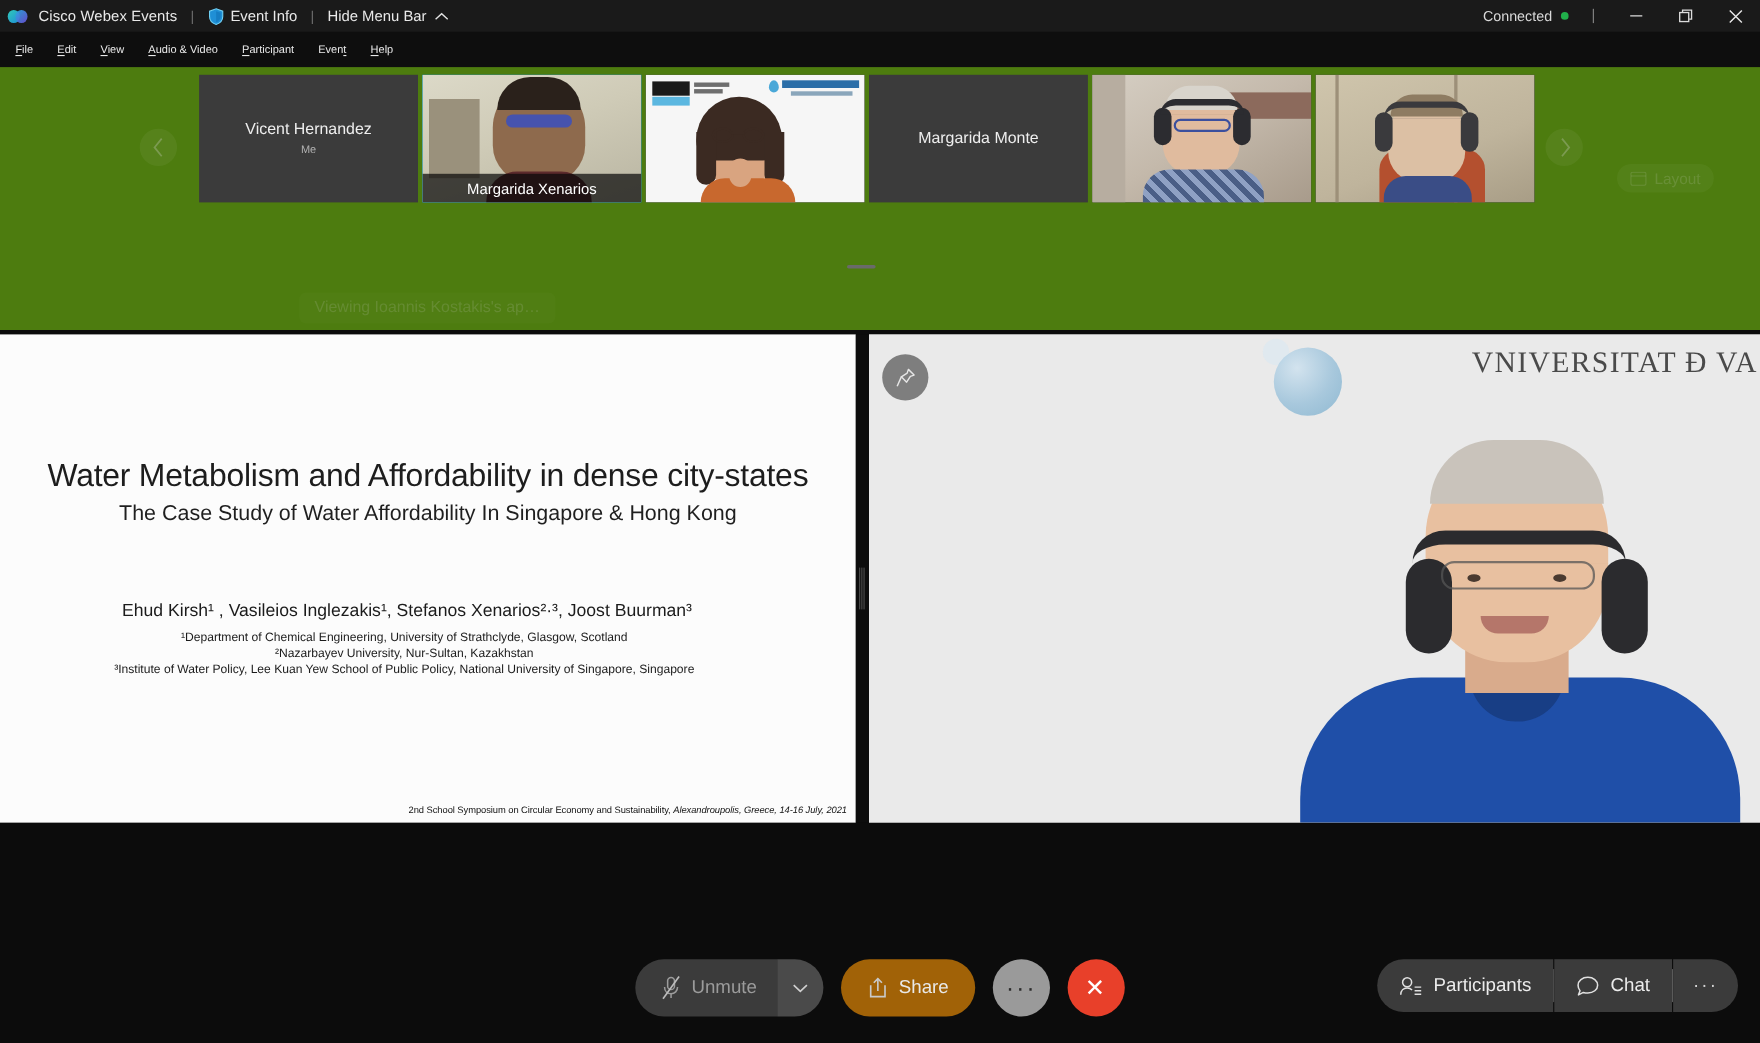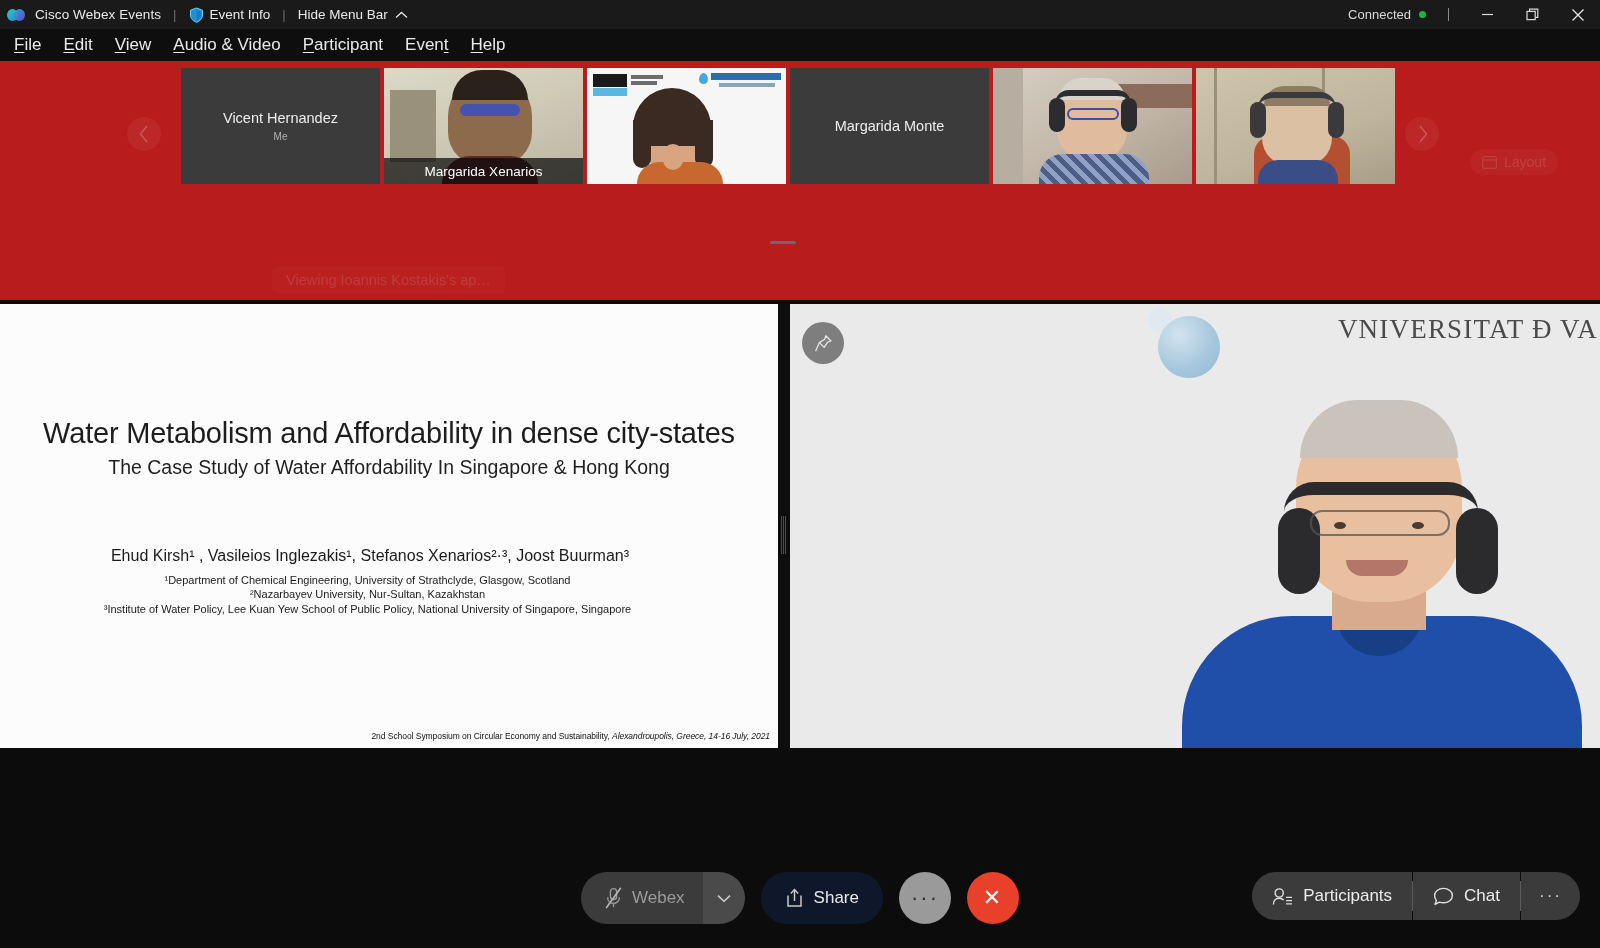--- a/index.html
+++ b/index.html
@@ -37,27 +37,27 @@
   .wbtn {
     width:45px; height:29px; display:flex; align-items:center; justify-content:center;
     color:#dcdcdc;
   }
   
   .menubar {
     position:absolute; top:29px; left:0; width:1600px; height:32px;
     background:#0e0e0e; display:flex; align-items:center; padding-left:3px;
   }
   .menu-item {
-    font-size:17px; color:#eaeaea; padding:4px 11px; white-space:nowrap;
+    font-size:10px; color:#eaeaea; padding:4px 11px; white-space:nowrap;
   }
   .menu-item u { text-decoration:underline; text-underline-offset:2px; }
   
   .stage {
     position:absolute; top:61px; left:0; width:1600px; height:239px;
-    background:#b91c1c; overflow:hidden;
+    background:#4d7c0f; overflow:hidden;
   }
   .strip {
     position:absolute; top:7px; left:181px; display:flex; gap:4px; height:116px;
   }
   .tile {
     width:199px; height:116px; background:#3b3b3b; position:relative; overflow:hidden;
     flex:0 0 auto;
   }
   .tile.novid { display:flex; flex-direction:column; align-items:center; justify-content:center; }
   .tile .nm { font-size:14.5px; color:#eee; }
@@ -196,21 +196,21 @@
     position:absolute; bottom:172px; left:186px; width:62px; height:16px;
     background:#b5766a; border-radius:0 0 34px 34px;
   }
   
   .bottombar { position:absolute; top:748px; left:0; width:1600px; height:200px; background:#0c0c0c; }
   .ctr-center {
     position:absolute; left:50%; top:124px; transform:translateX(-50%);
     display:flex; align-items:center; gap:16px;
   }
   .pill {
-    height:52px; border-radius:26px; background:#0f172a;
+    height:52px; border-radius:26px; background:#a16207;
     display:flex; align-items:center; justify-content:center;
     color:#e9e9e9; font-size:17px; gap:10px; padding:0 24px;
   }
   .pill.muted { background:#3b3b3b; color:#9b9b9b; padding-right:18px; border-radius:26px 0 0 26px; }
   .mute-group { display:flex; align-items:center; }
   .mute-caret {
     width:42px; height:52px; background:#4a4a4a; border-radius:0 26px 26px 0;
     display:flex; align-items:center; justify-content:center; color:#cfcfcf;
   }
   .circ {
@@ -461,21 +461,21 @@
     <div class="mute-group">
       <div class="pill muted">
         <span>
           <svg width="17" height="22" viewBox="0 0 17 22">
             <rect x="5.4" y="1.6" width="6.2" height="11" rx="3.1" fill="none" stroke="#9b9b9b" stroke-width="1.4"></rect>
             <path d="M2.6 10.2 C2.6 14 5.2 16.4 8.5 16.4 C11.8 16.4 14.4 14 14.4 10.2" fill="none" stroke="#9b9b9b" stroke-width="1.4"></path>
             <path d="M8.5 16.4 V20.2" stroke="#9b9b9b" stroke-width="1.4"></path>
             <path d="M1.2 21 L15.8 .8" stroke="#bdbdbd" stroke-width="1.5"></path>
           </svg>
         </span>
-        <span>Webex</span>
+        <span>Unmute</span>
       </div>
       <div class="mute-caret">
         <svg width="14" height="9" viewBox="0 0 14 9">
             <path d="M1 1.6 L7 7.2 L13 1.6" fill="none" stroke="#cfcfcf" stroke-width="1.5"></path>
           </svg>
       </div>
     </div>
 
     <div class="pill">
       <span>

